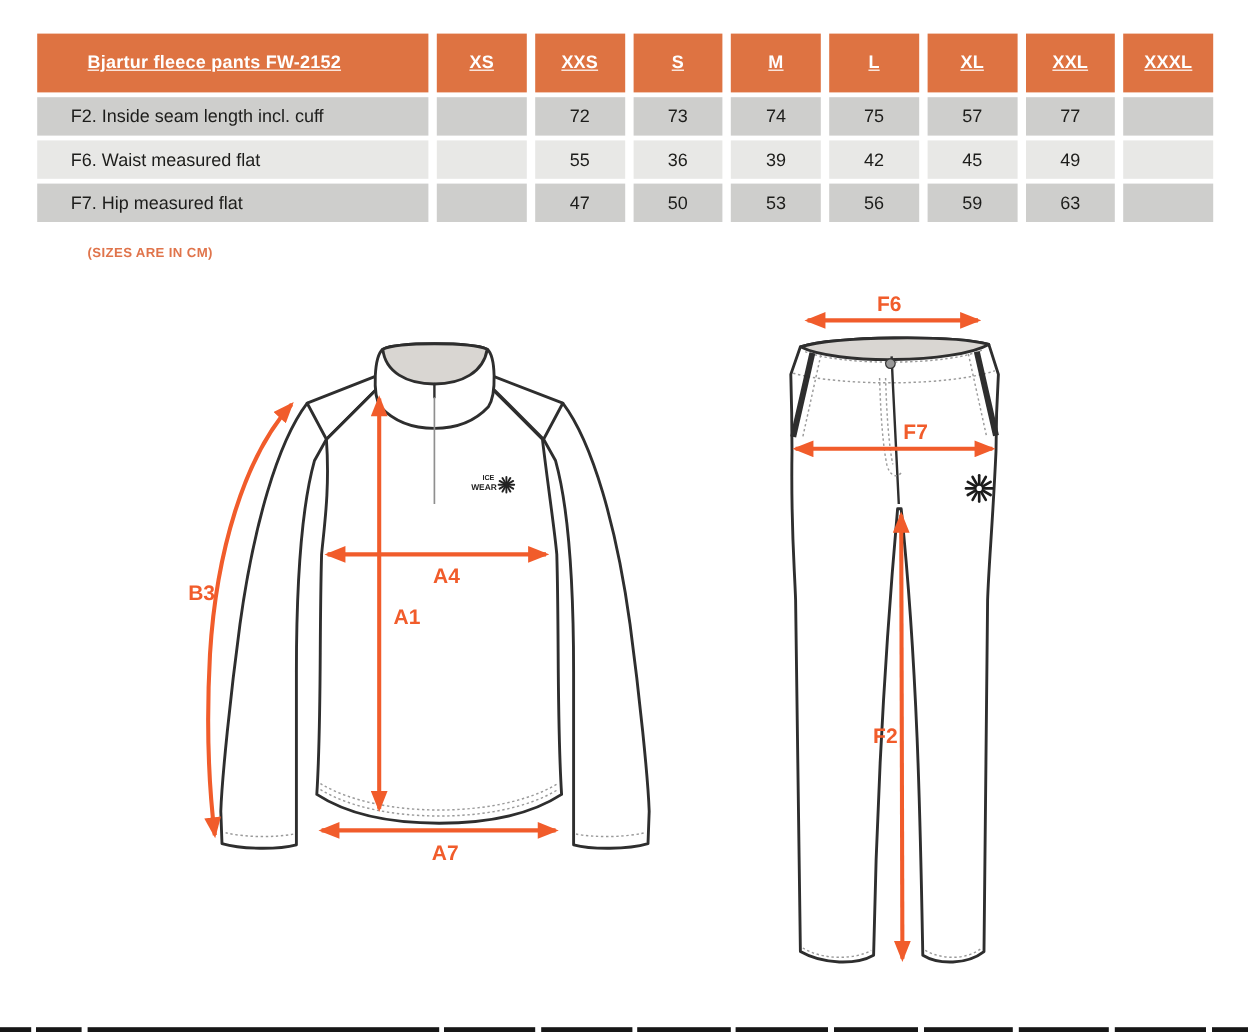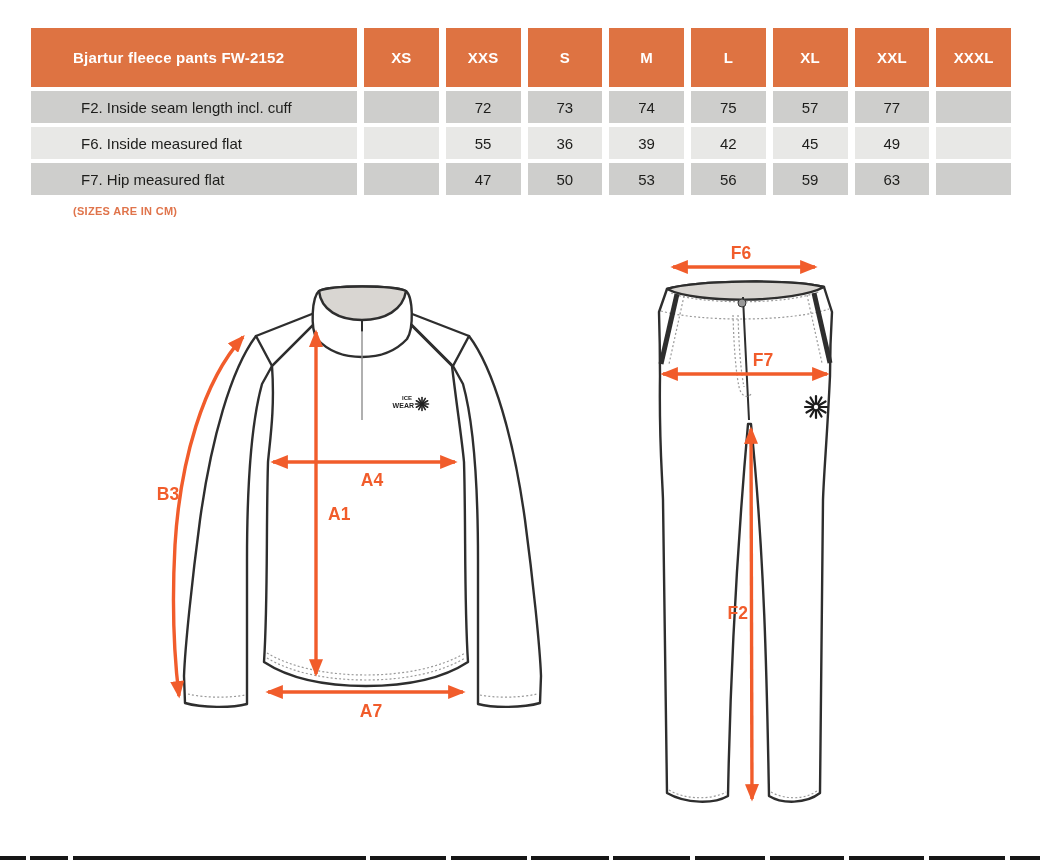--- a/index.html
+++ b/index.html
@@ -7,30 +7,30 @@
     width:1040px;height:860px;position:relative;overflow:hidden;
     background:#ffffff;font-family:"Liberation Sans",sans-serif;
   }
   
   .size-table{
     position:absolute;left:31px;top:28px;width:980px;
     display:grid;grid-template-columns:326px repeat(8,1fr);
     column-gap:7px;row-gap:4px;
   }
   .hcell{
-    background:#DE7342;color:#fff;height:59px;
+    background:#DE7342;color:#fff;height:49px;
     display:flex;align-items:center;justify-content:center;
-    font-size:15px;font-weight:bold;letter-spacing:.2px;
+    font-size:15px;font-weight:bold;letter-spacing:.2px;text-decoration:underline;
   }
   .hcell.title{justify-content:flex-start;padding-left:42px;box-sizing:border-box;}
   .cell{
     height:32px;display:flex;align-items:center;justify-content:center;
     font-size:15px;color:#1D1D1B;
   }
-  .cell.label{justify-content:flex-start;padding-left:50px;box-sizing:border-box;}
+  .cell.label{justify-content:flex-start;padding-left:28px;box-sizing:border-box;}
   .bg-dark{background:#CECECC;}
   .bg-light{background:#E8E8E6;}
   
   .note{
     position:absolute;left:73px;top:205px;
     font-size:11px;font-weight:600;color:#E0744B;letter-spacing:.3px;
   }
   
   svg{position:absolute;}
   svg text{font-family:"Liberation Sans",sans-serif;}
@@ -58,21 +58,21 @@
   <div class="cell label bg-dark">F2. Inside seam length incl. cuff</div>
   <div class="cell bg-dark"></div>
   <div class="cell bg-dark">72</div>
   <div class="cell bg-dark">73</div>
   <div class="cell bg-dark">74</div>
   <div class="cell bg-dark">75</div>
   <div class="cell bg-dark">57</div>
   <div class="cell bg-dark">77</div>
   <div class="cell bg-dark"></div>
 
-  <div class="cell label bg-light">F6. Inside measured flat</div>
+  <div class="cell label bg-light">F6. Waist measured flat</div>
   <div class="cell bg-light"></div>
   <div class="cell bg-light">55</div>
   <div class="cell bg-light">36</div>
   <div class="cell bg-light">39</div>
   <div class="cell bg-light">42</div>
   <div class="cell bg-light">45</div>
   <div class="cell bg-light">49</div>
   <div class="cell bg-light"></div>
 
   <div class="cell label bg-dark">F7. Hip measured flat</div>

